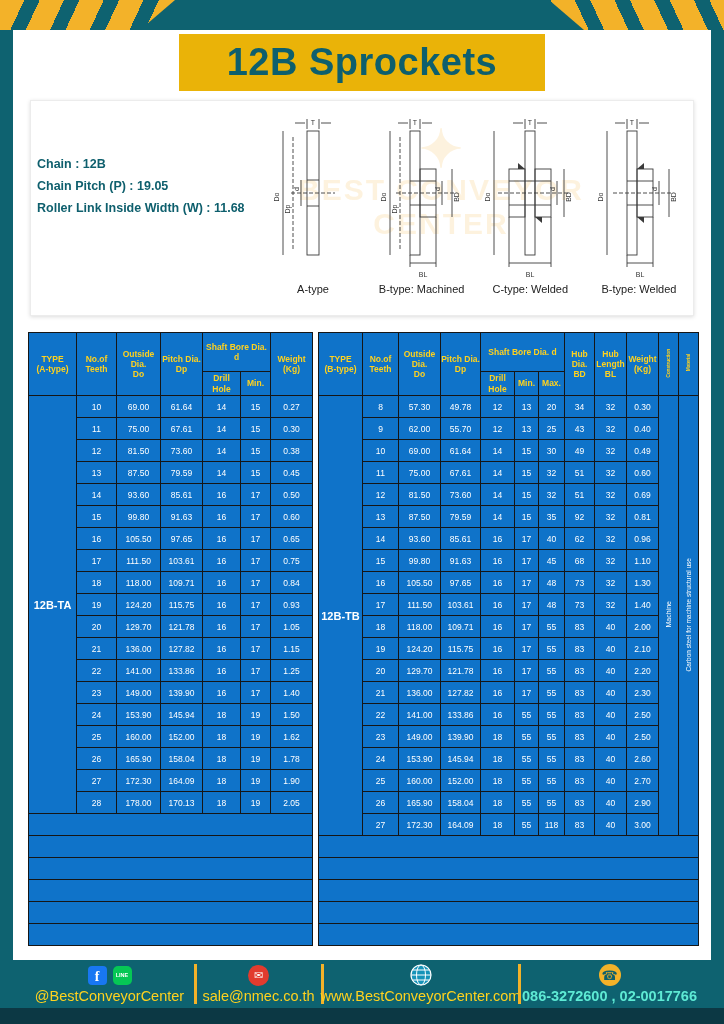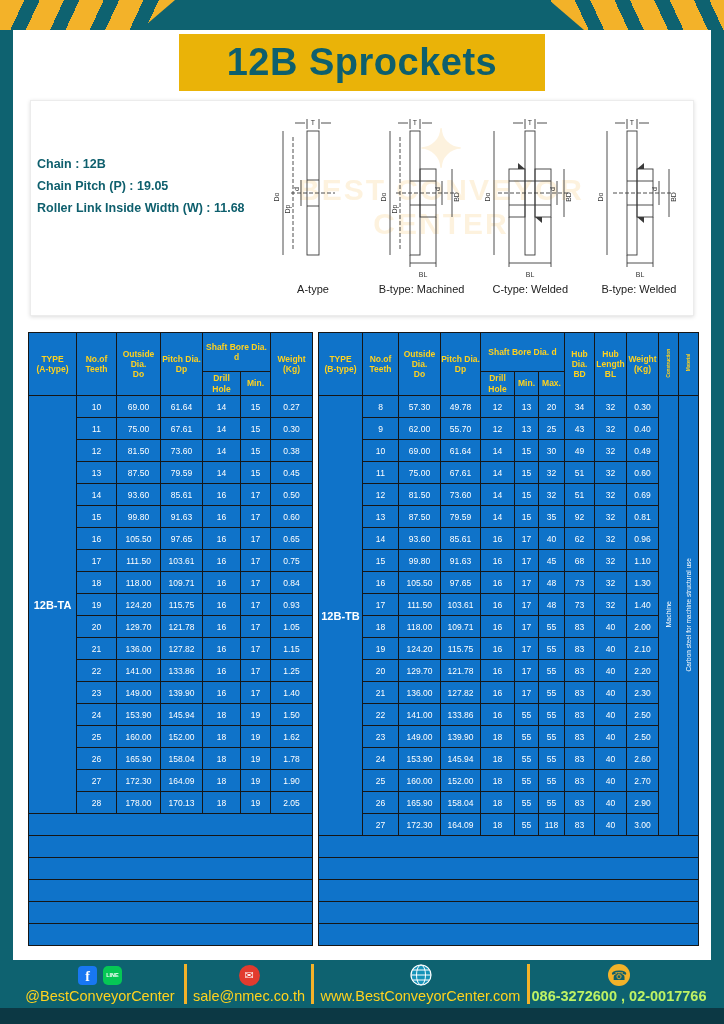--- a/index.html
+++ b/index.html
@@ -53,35 +53,35 @@
   .data-table thead tr:last-child th { height:24px; }
   td.type-cell { font-size:11px; font-weight:bold; }
   .vert-span { writing-mode:vertical-rl; transform:rotate(180deg); display:inline-block; }
   th .vert-span { font-size:5px; letter-spacing:-.2px; }
   td.vert-cell-con .vert-span { font-size:7px; }
   td.vert-cell-mat .vert-span { font-size:6.5px; }
 
   .footer { position:absolute; left:0; top:960px; width:724px; height:48px;
     display:flex; align-items:center; justify-content:center; background:#0E6270; z-index:2; }
   .footer-sec { display:flex; flex-direction:column; align-items:center; justify-content:center; gap:2px; }
-  .sec1 { width:168px; } .sec2 { width:124px; } .sec3 { width:213px; } .sec4 { width:178px; }
+  .sec1 { width:168px; } .sec2 { width:124px; } .sec3 { width:194px; } .sec4 { width:178px; }
   .divider { width:3px; height:40px; background:#F3B229; }
   .icon-row { display:flex; gap:6px; align-items:center; height:22px; }
   .fb-icon { width:19px; height:19px; border-radius:4px; background:#1877F2; color:#fff;
     font-weight:bold; font-size:14px; display:flex; align-items:flex-end; justify-content:center;
     font-family:"Liberation Serif",serif; line-height:17px; }
   .line-icon { width:19px; height:19px; border-radius:5px; background:#06C755; color:#fff;
     font-weight:bold; font-size:5.5px; display:flex; align-items:center; justify-content:center; }
   .mail-icon { width:21px; height:21px; border-radius:50%; background:#E23B2E; color:#fff;
     font-size:11px; display:flex; align-items:center; justify-content:center; }
   .phone-icon { width:22px; height:22px; border-radius:50%; background:#F3B229; color:#0E5F6D;
     font-size:13px; display:flex; align-items:center; justify-content:center; }
   .globe-icon { width:22px; height:22px; display:flex; align-items:center; justify-content:center; }
   .footer-text-yellow { color:#FFD21E; font-weight:normal; font-size:14.5px; white-space:nowrap; }
-  .footer-text-white { color:#bef264; font-weight:bold; font-size:14.5px; white-space:nowrap; }
+  .footer-text-white { color:#5eead4; font-weight:bold; font-size:14.5px; white-space:nowrap; }
 
   .bottom-bar { position:absolute; left:0; top:1008px; width:724px; height:16px; background:#0C3844; }
 </style>
 </head>
 <body>
 
 <div class="corner corner-tl"></div>
 <div class="corner corner-tr"></div>
 
 <div class="white-area"></div>

